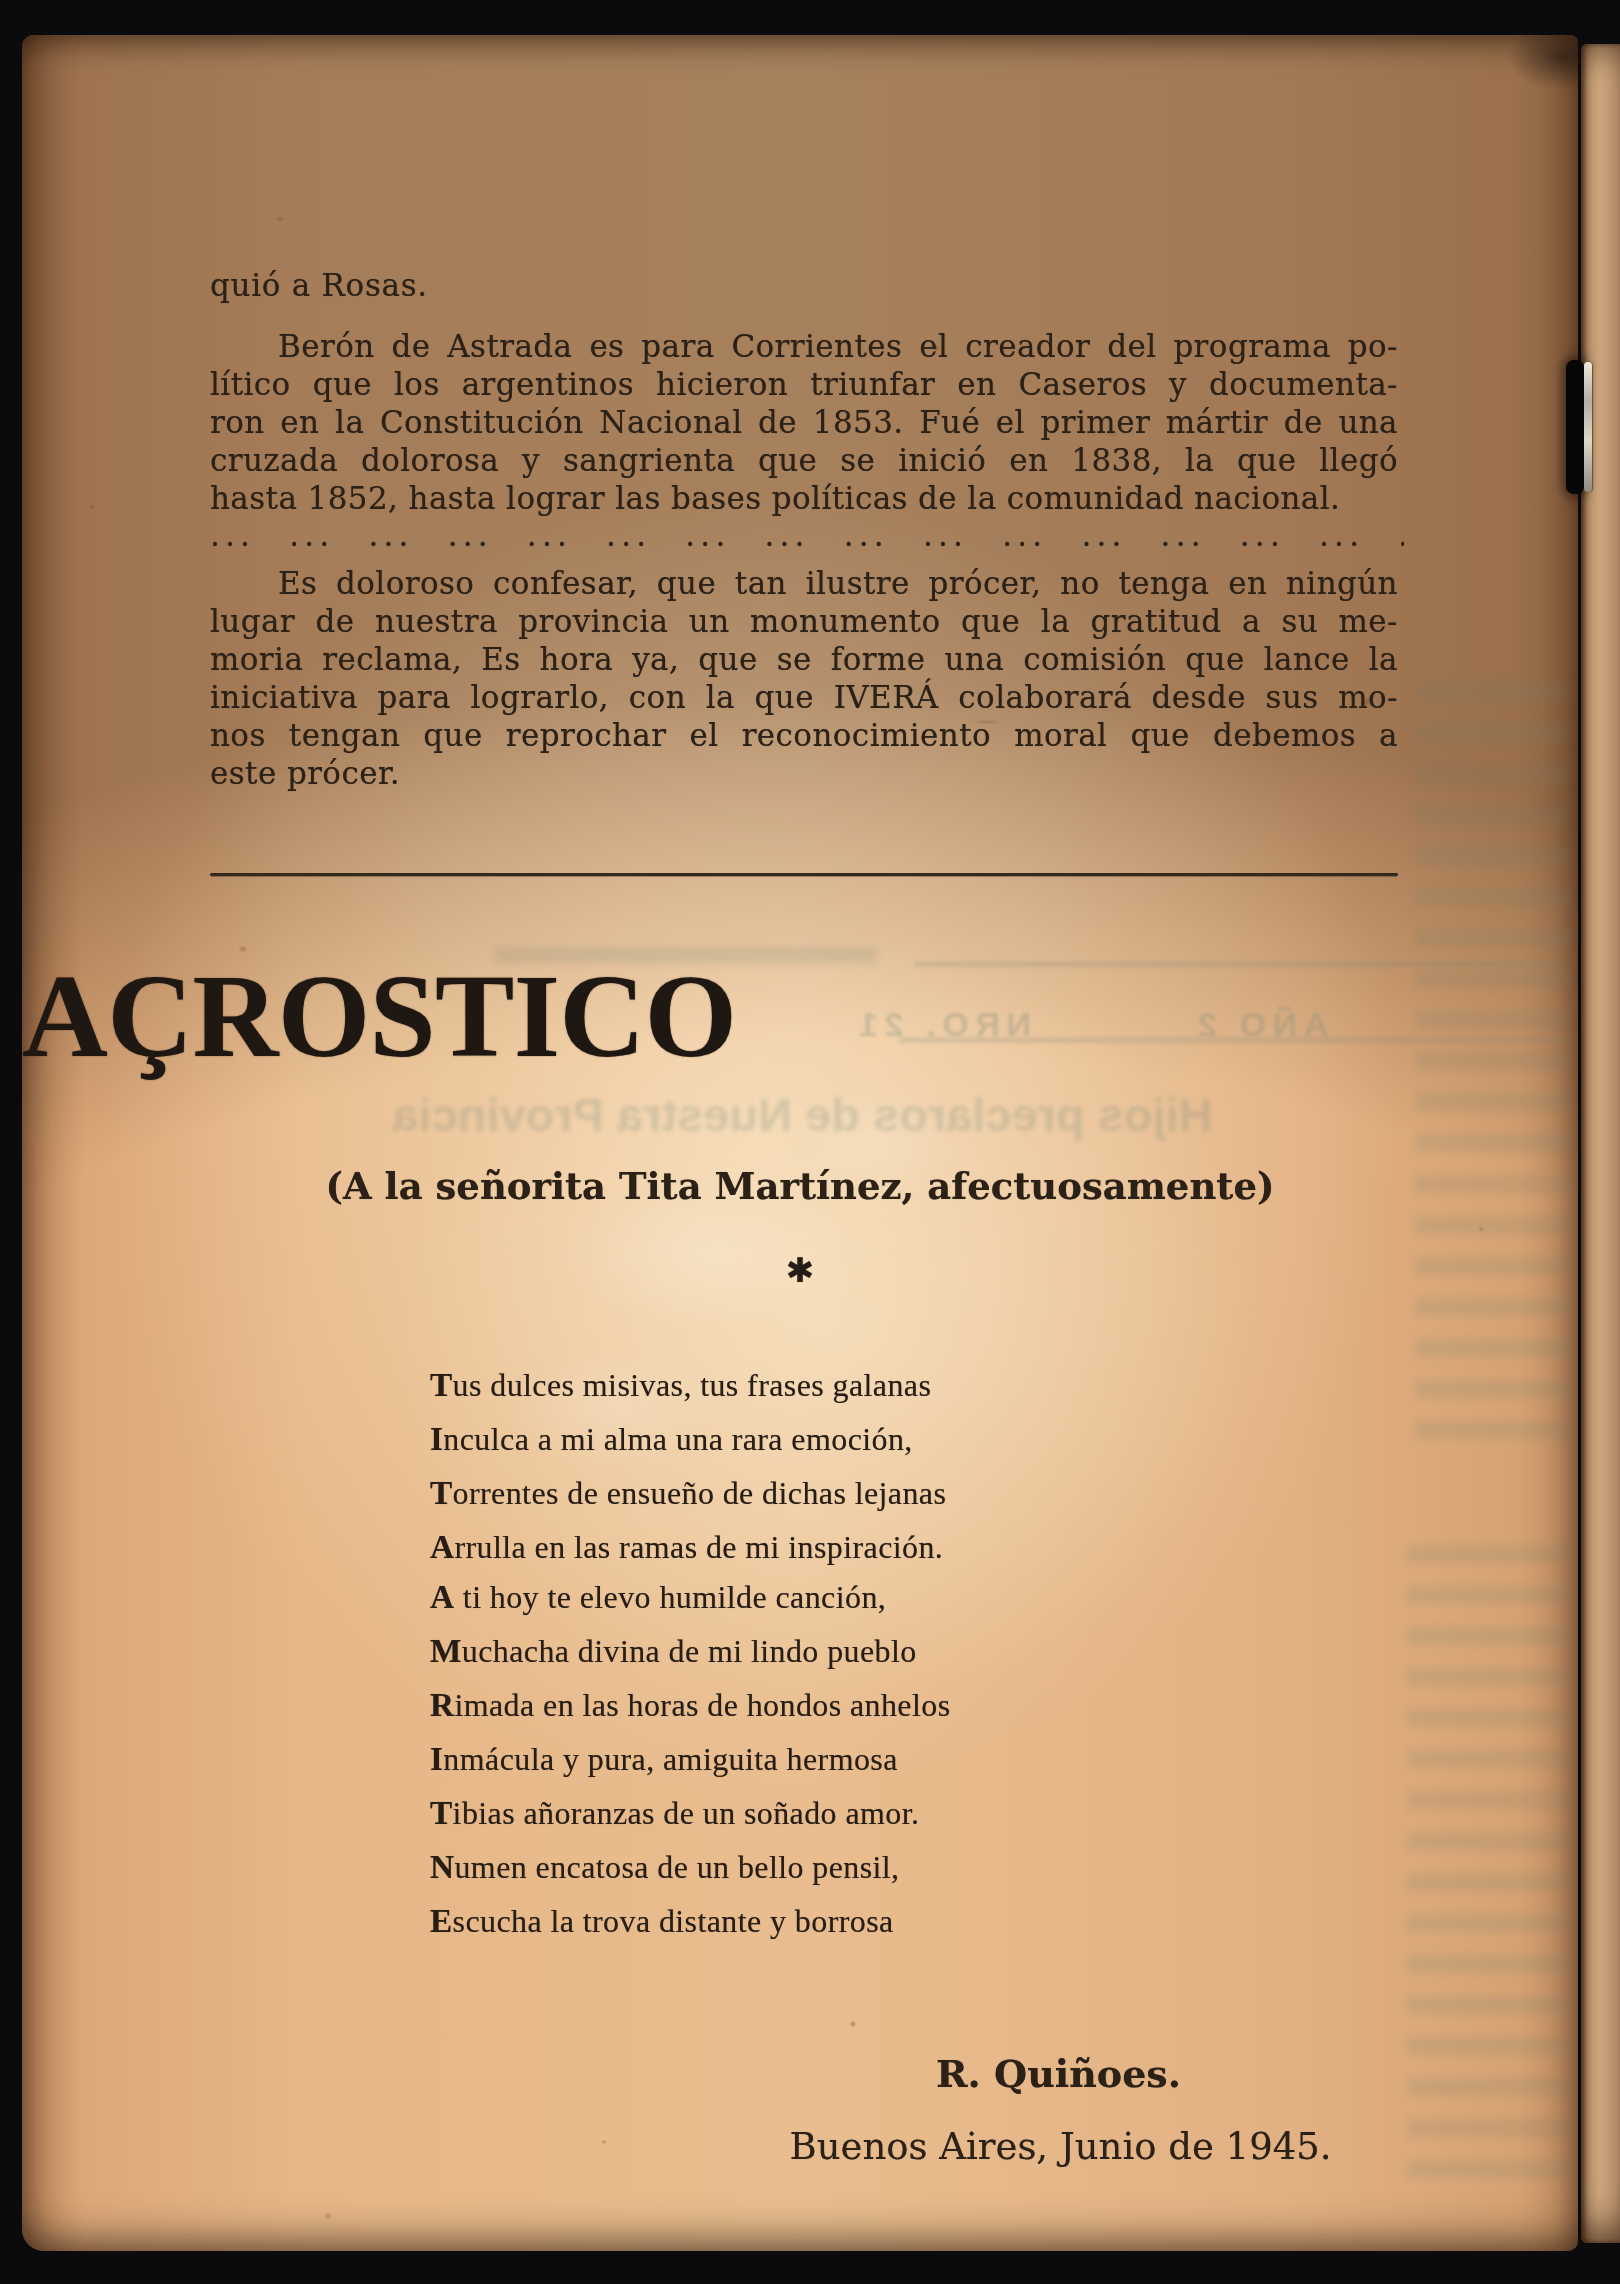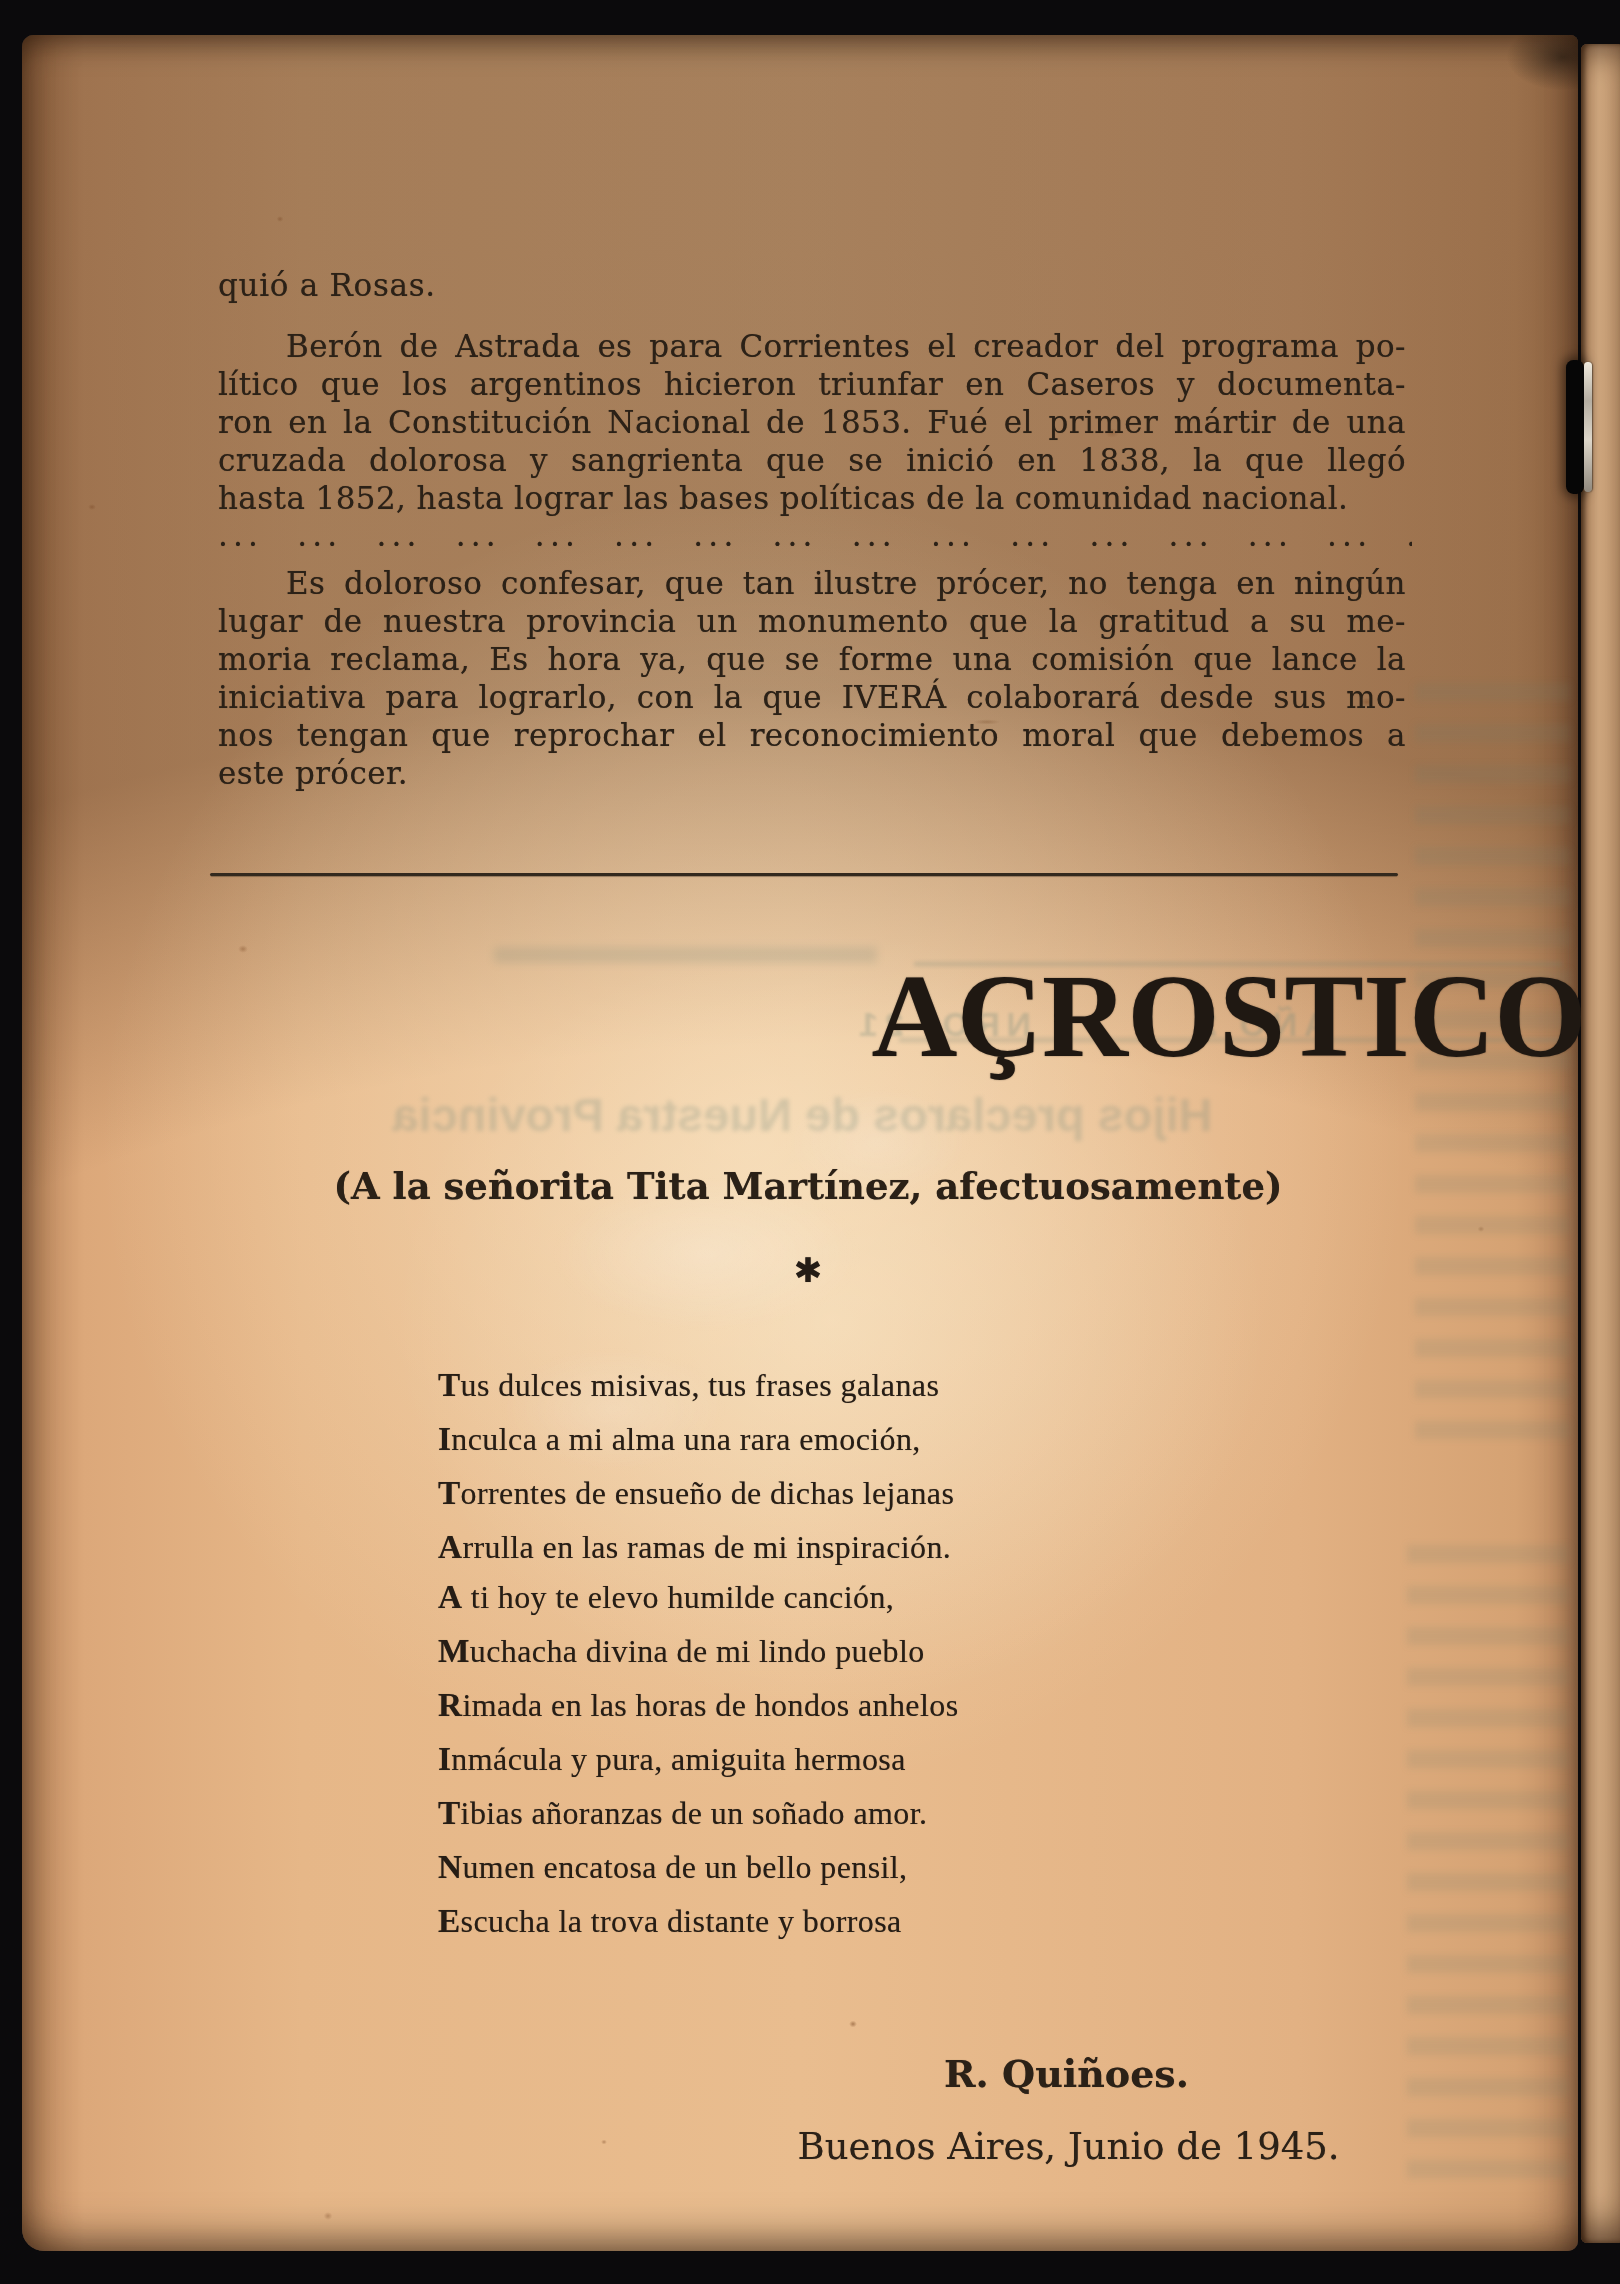--- a/index.html
+++ b/index.html
@@ -29,35 +29,35 @@
       radial-gradient(8.8px 6.6px at 1345px 667px, rgba(110,60,25,.4), transparent 65%),
       radial-gradient(5.9px 5.2px at 831px 1989px, rgba(110,60,25,.5), transparent 65%),
       radial-gradient(7.4px 5.9px at 221px 914px, rgba(110,60,25,.35), transparent 65%),
       radial-gradient(5.2px 4.4px at 1459px 1194px, rgba(110,60,25,.3), transparent 65%),
       radial-gradient(4.4px 3.7px at 582px 2107px, rgba(110,60,25,.4), transparent 65%),
       radial-gradient(6.6px 5.9px at 306px 2181px, rgba(110,60,25,.32), transparent 65%),
       radial-gradient(10.3px 7.4px at 1090px 398px, rgba(110,60,25,.25), transparent 65%),
       radial-gradient(5.9px 4.4px at 70px 472px, rgba(110,60,25,.35), transparent 65%),
       radial-gradient(19px 3.7px at 62% 31%, rgba(100,55,20,.25), transparent 70%),
       radial-gradient(74px 44px at 99% 1%, rgba(10,8,6,.55), transparent 75%);}
-  .txt{position:absolute;color:#2b2117;text-shadow:0 0 0.7px rgba(43,33,23,.55);margin-left:8px;}
+  .txt{position:absolute;color:#2b2117;text-shadow:0 0 0.7px rgba(43,33,23,.55);}
 
   .frag{left:188px;top:231px;font-size:31px;line-height:38px;letter-spacing:0.7px;}
   .para{left:188px;width:1188px;font-size:31px;line-height:38px;letter-spacing:0.4px;}
   #para1{top:292px;} #para2{top:529px;}
   .para .line{white-space:normal;}
   .para .jl{text-align:justify;text-align-last:justify;}
   .para .indent{text-indent:68px;}
   .dots{left:188px;top:481px;width:1194px;font-size:31px;line-height:38px;
         letter-spacing:5.2px;word-spacing:19px;white-space:nowrap;overflow:hidden;}
 
   .rule{position:absolute;left:188px;top:838px;width:1188px;height:2.9px;background:#33291e;
         border-radius:1.5px;box-shadow:0 1.5px 0.7px -0.7px rgba(51,41,30,.5);}
 
-  .title{left:0;top:919px;width:1556px;text-align:right;
+  .title{left:0;top:919px;width:1556px;text-align:left;
          font-family:"Liberation Serif","DejaVu Serif",serif;
          font-size:119px;line-height:125px;font-weight:700;letter-spacing:-0.7px;color:#1f1812;
          text-shadow:0 0 1.5px rgba(31,24,18,.55);}
   .dedication{left:0;top:1129px;width:1556px;text-align:center;font-size:37px;line-height:44px;font-weight:bold;}
   .star{left:0;top:1213px;width:1556px;text-align:center;font-size:34px;line-height:44px;color:#241c15;}
 
   .poem{left:408px;font-size:32px;line-height:53px;letter-spacing:0.4px;color:#261d15;font-family:Liberation Serif, serif;}
   #stanza1{top:1323px;} #stanza2{top:1535px;}
   .poem .initial{font-weight:700;font-size:1.04em;}
 

